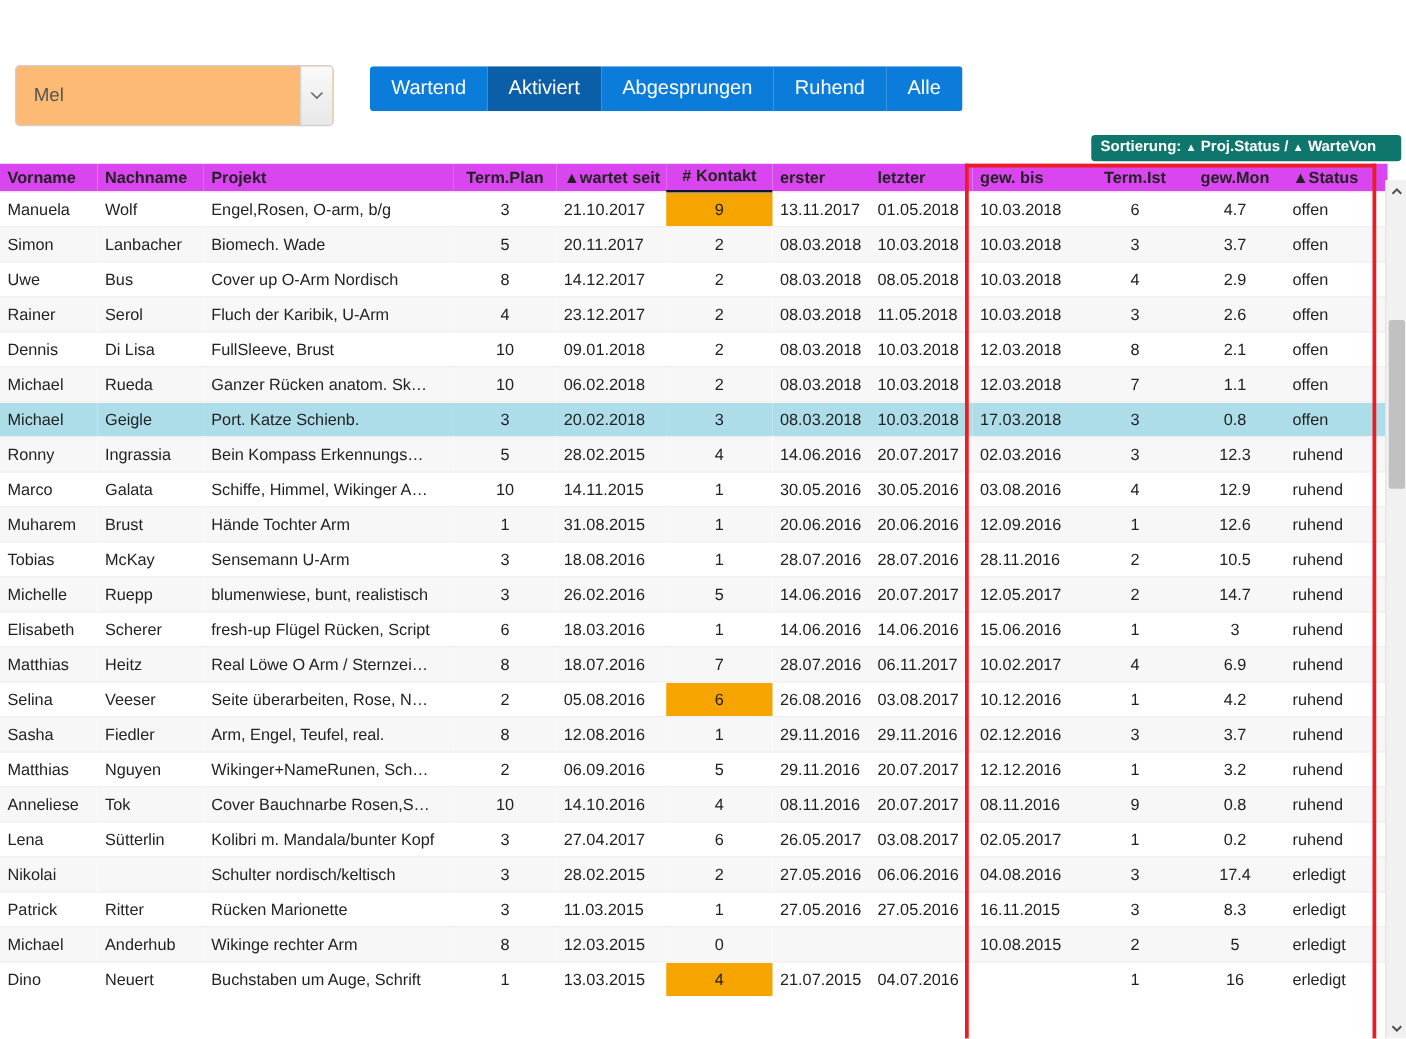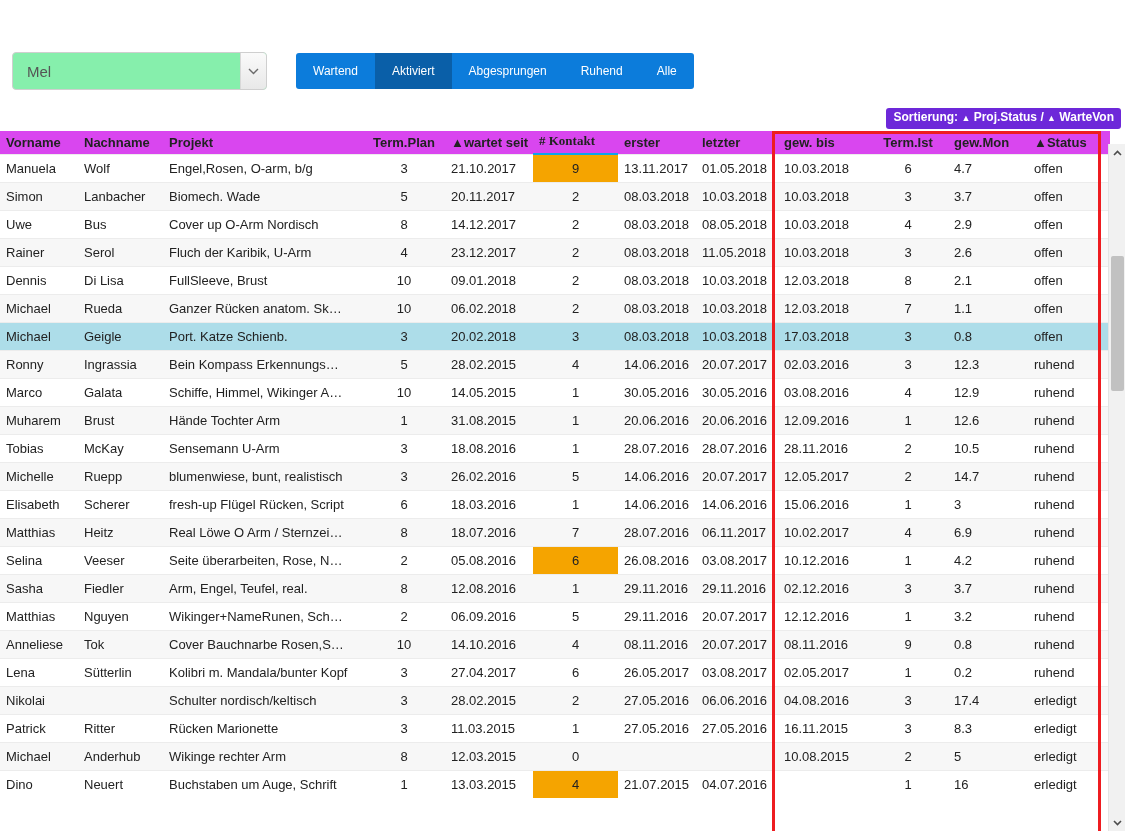--- a/index.html
+++ b/index.html
@@ -41,24 +41,24 @@
     text-align: center;
     margin-left: 4px;
     position: relative;
     top: -4px;
   }
 
   
   .filter-select {
     position: absolute;
     left: 12px; top: 52px;
-    width: 255px; height: 38px;
+    width: 255px; height: 49px;
     border: 1px solid #cfcfcf;
     border-radius: 4px;
-    background: #86efac;
+    background: #fdba74;
     display: flex;
     align-items: center;
   }
   .filter-select .value {
     flex: 1;
     padding-left: 14px;
     font-size: 15px;
     color: #555555;
     white-space: nowrap;
     overflow: hidden;
@@ -79,37 +79,37 @@
     position: absolute;
     left: 296px; top: 53px;
     height: 36px;
     display: flex;
     border-radius: 3px;
     overflow: hidden;
   }
   .tab {
     background: #0c7cdb;
     color: #ffffff;
-    font-size: 12px;
+    font-size: 16px;
     line-height: 36px;
     padding: 0 17px;
     white-space: nowrap;
     cursor: pointer;
   }
   .tab.active { background: #0a5fa8; }
 
   
   .sorting-badge {
     position: absolute;
     right: 4px; top: 108px;
-    background: #6d28d9;
+    background: #0f766e;
     color: #ffffff;
     font-size: 12px;
     font-weight: bold;
-    padding: 3px 7px 4px 7px;
+    padding: 3px 20px 4px 7px;
     border-radius: 3px;
     white-space: nowrap;
     line-height: 13px;
   }
   .sorting-badge .caret { font-size: 9px; }
 
   
   .grid {
     position: absolute;
     left: 0; top: 131px;
@@ -127,23 +127,23 @@
     font-size: 13px;
     font-weight: bold;
     color: #222222;
     padding: 2px 6px 4px 6px;
     text-align: left;
     vertical-align: bottom;
     white-space: nowrap;
     background: #d946ef;
     cursor: pointer;
   }
-  table.wl th.num, table.wl td.num { text-align: left; margin-top: 12px; }
+  table.wl th.num, table.wl td.num { text-align: center; margin-top: 12px; }
   table.wl th.ctr, table.wl td.ctr { text-align: center; }
-  table.wl th.kontakt { border-bottom: 2px solid #0ea5e9; text-align: left; font-family: Liberation Serif, serif; }
+  table.wl th.kontakt { border-bottom: 2px solid #0f172a; text-align: center; }
   table.wl td {
     padding: 4px 6px;
     white-space: nowrap;
     overflow: hidden;
     text-overflow: ellipsis;
     border-top: 1px solid #ececec;
     height: 28px;
   }
   table.wl tbody tr:nth-child(even) { background: #f7f7f7; }
   table.wl tbody tr.sel { background: #addde9; }
@@ -359,21 +359,21 @@
             <td>02.03.2016</td>
             <td class="ctr">3</td>
             <td class="num">12.3</td>
             <td>ruhend</td>
           </tr>
           <tr>
             <td>Marco</td>
             <td>Galata</td>
             <td>Schiffe, Himmel, Wikinger A…</td>
             <td class="ctr">10</td>
-            <td>14.05.2015</td>
+            <td>14.11.2015</td>
             <td class="ctr">1</td>
             <td>30.05.2016</td>
             <td>30.05.2016</td>
             <td>03.08.2016</td>
             <td class="ctr">4</td>
             <td class="num">12.9</td>
             <td>ruhend</td>
           </tr>
           <tr>
             <td>Muharem</td>

